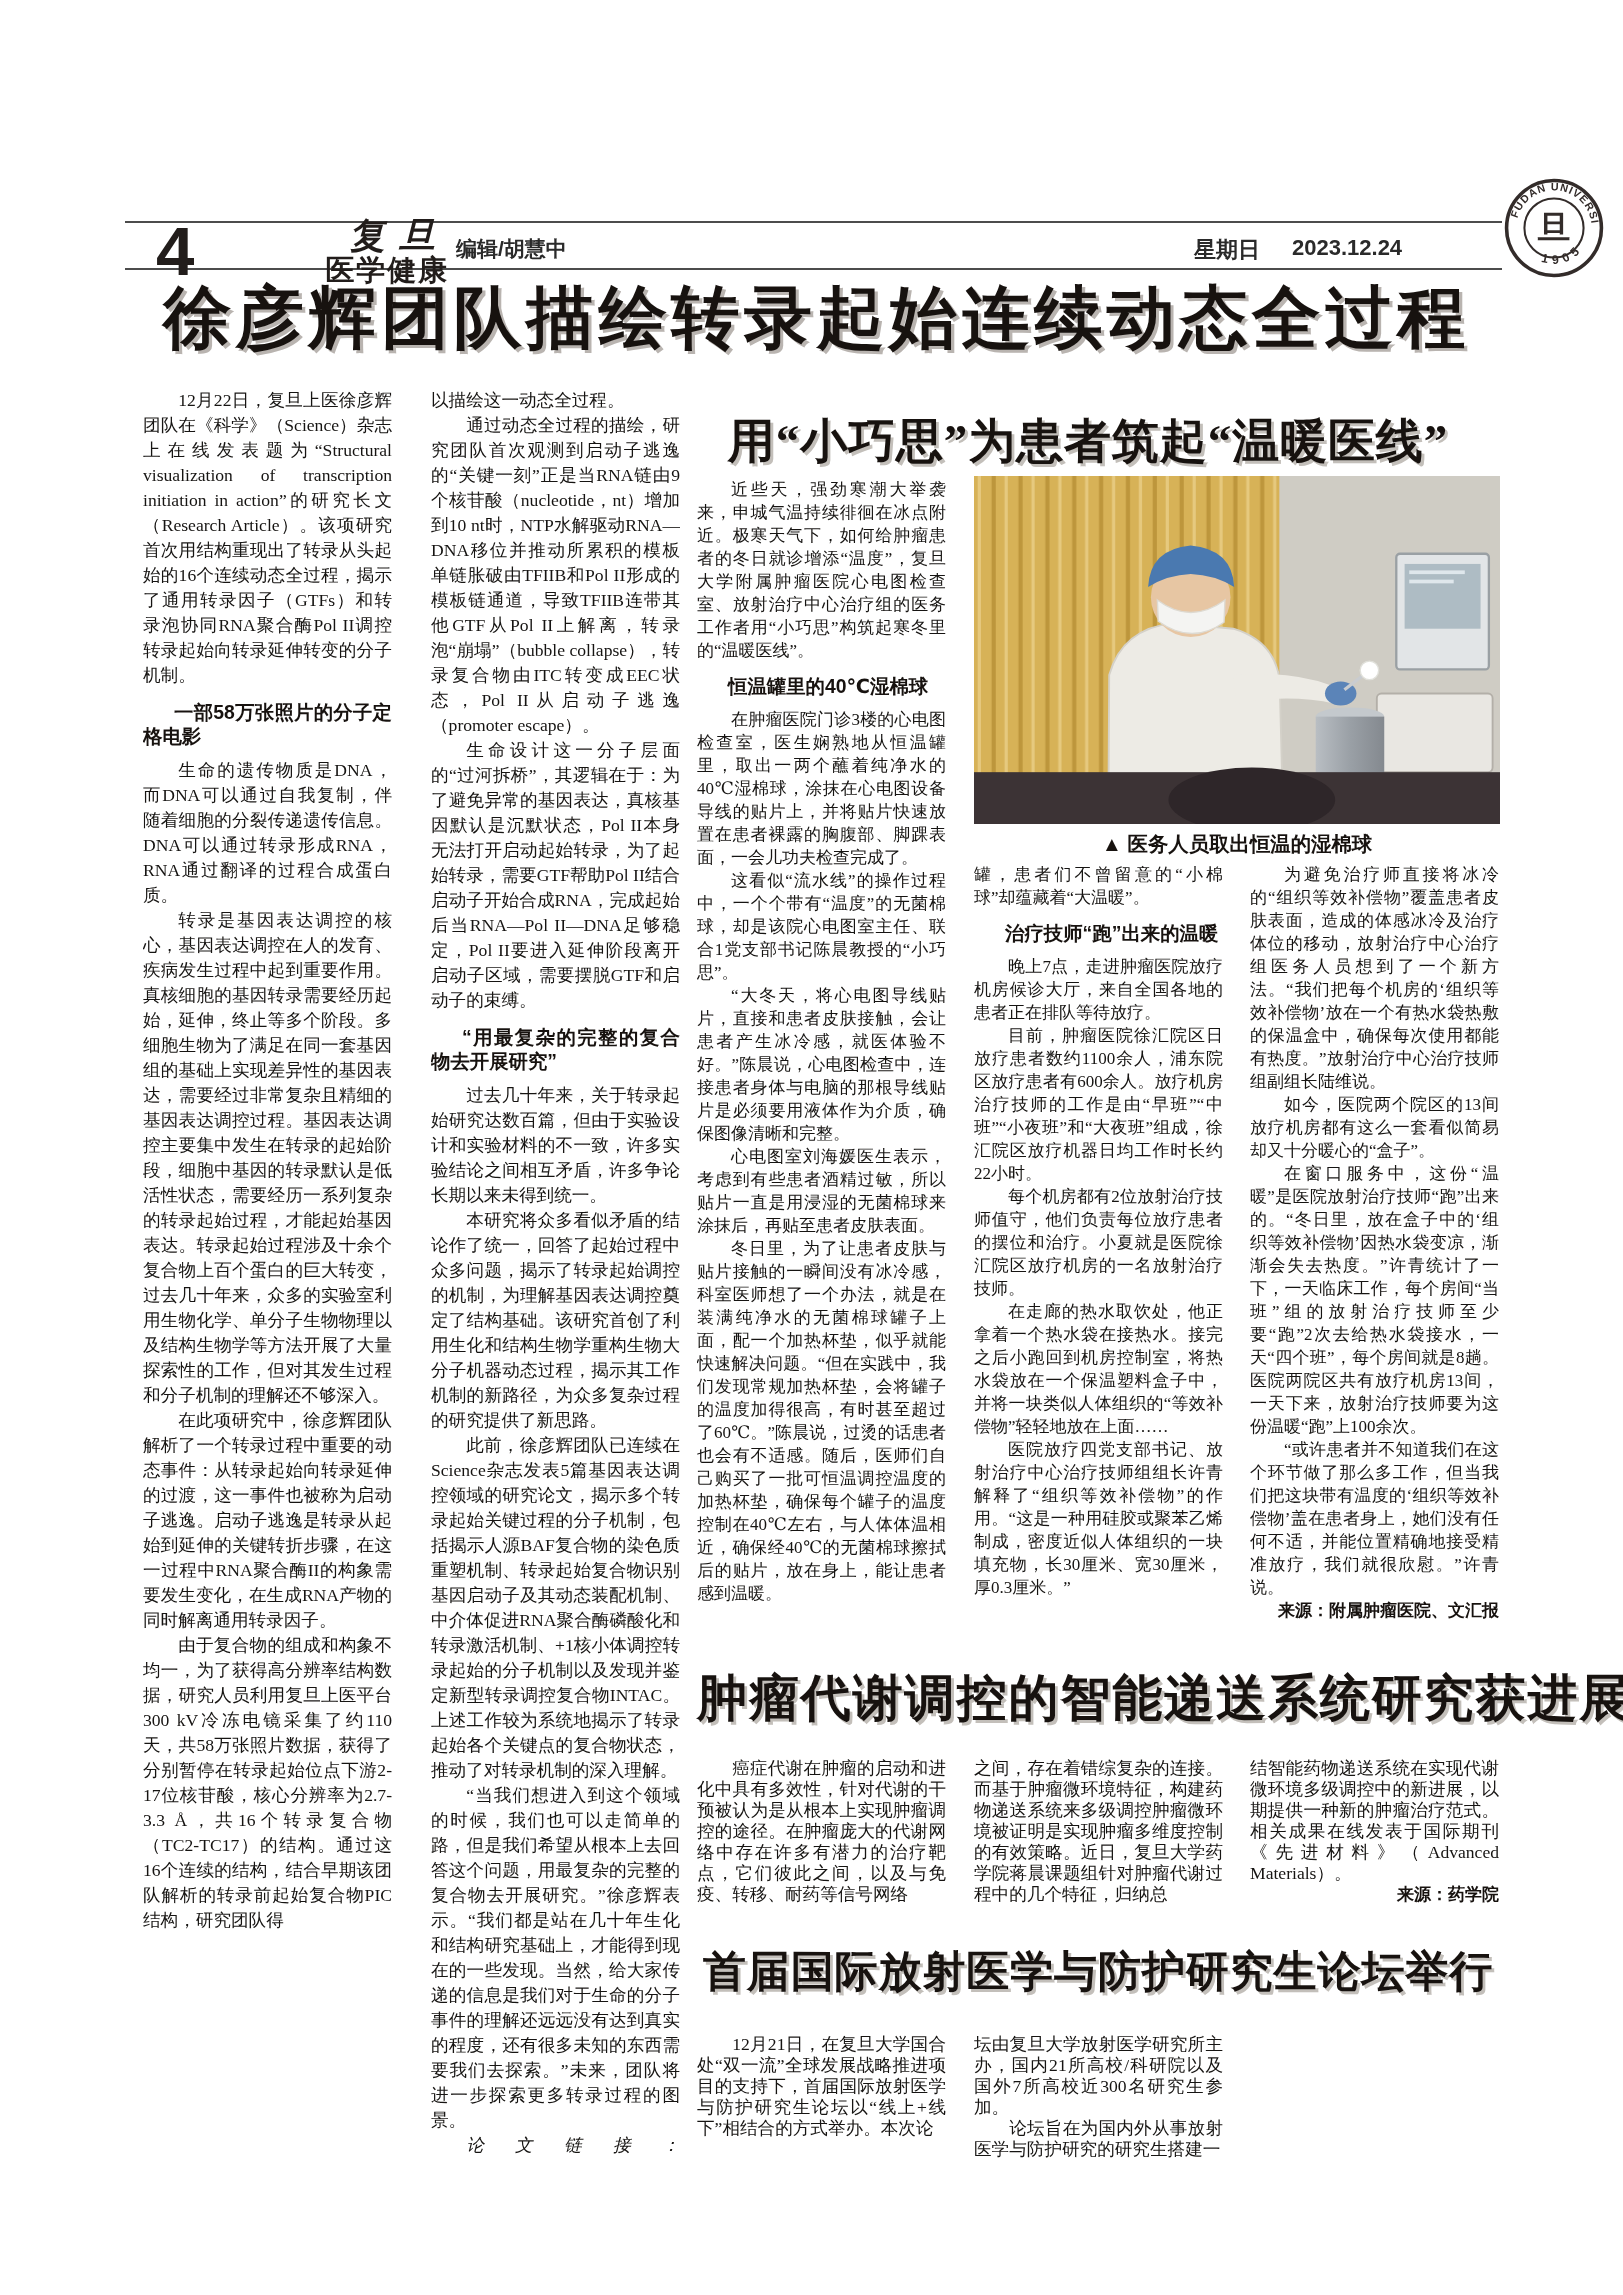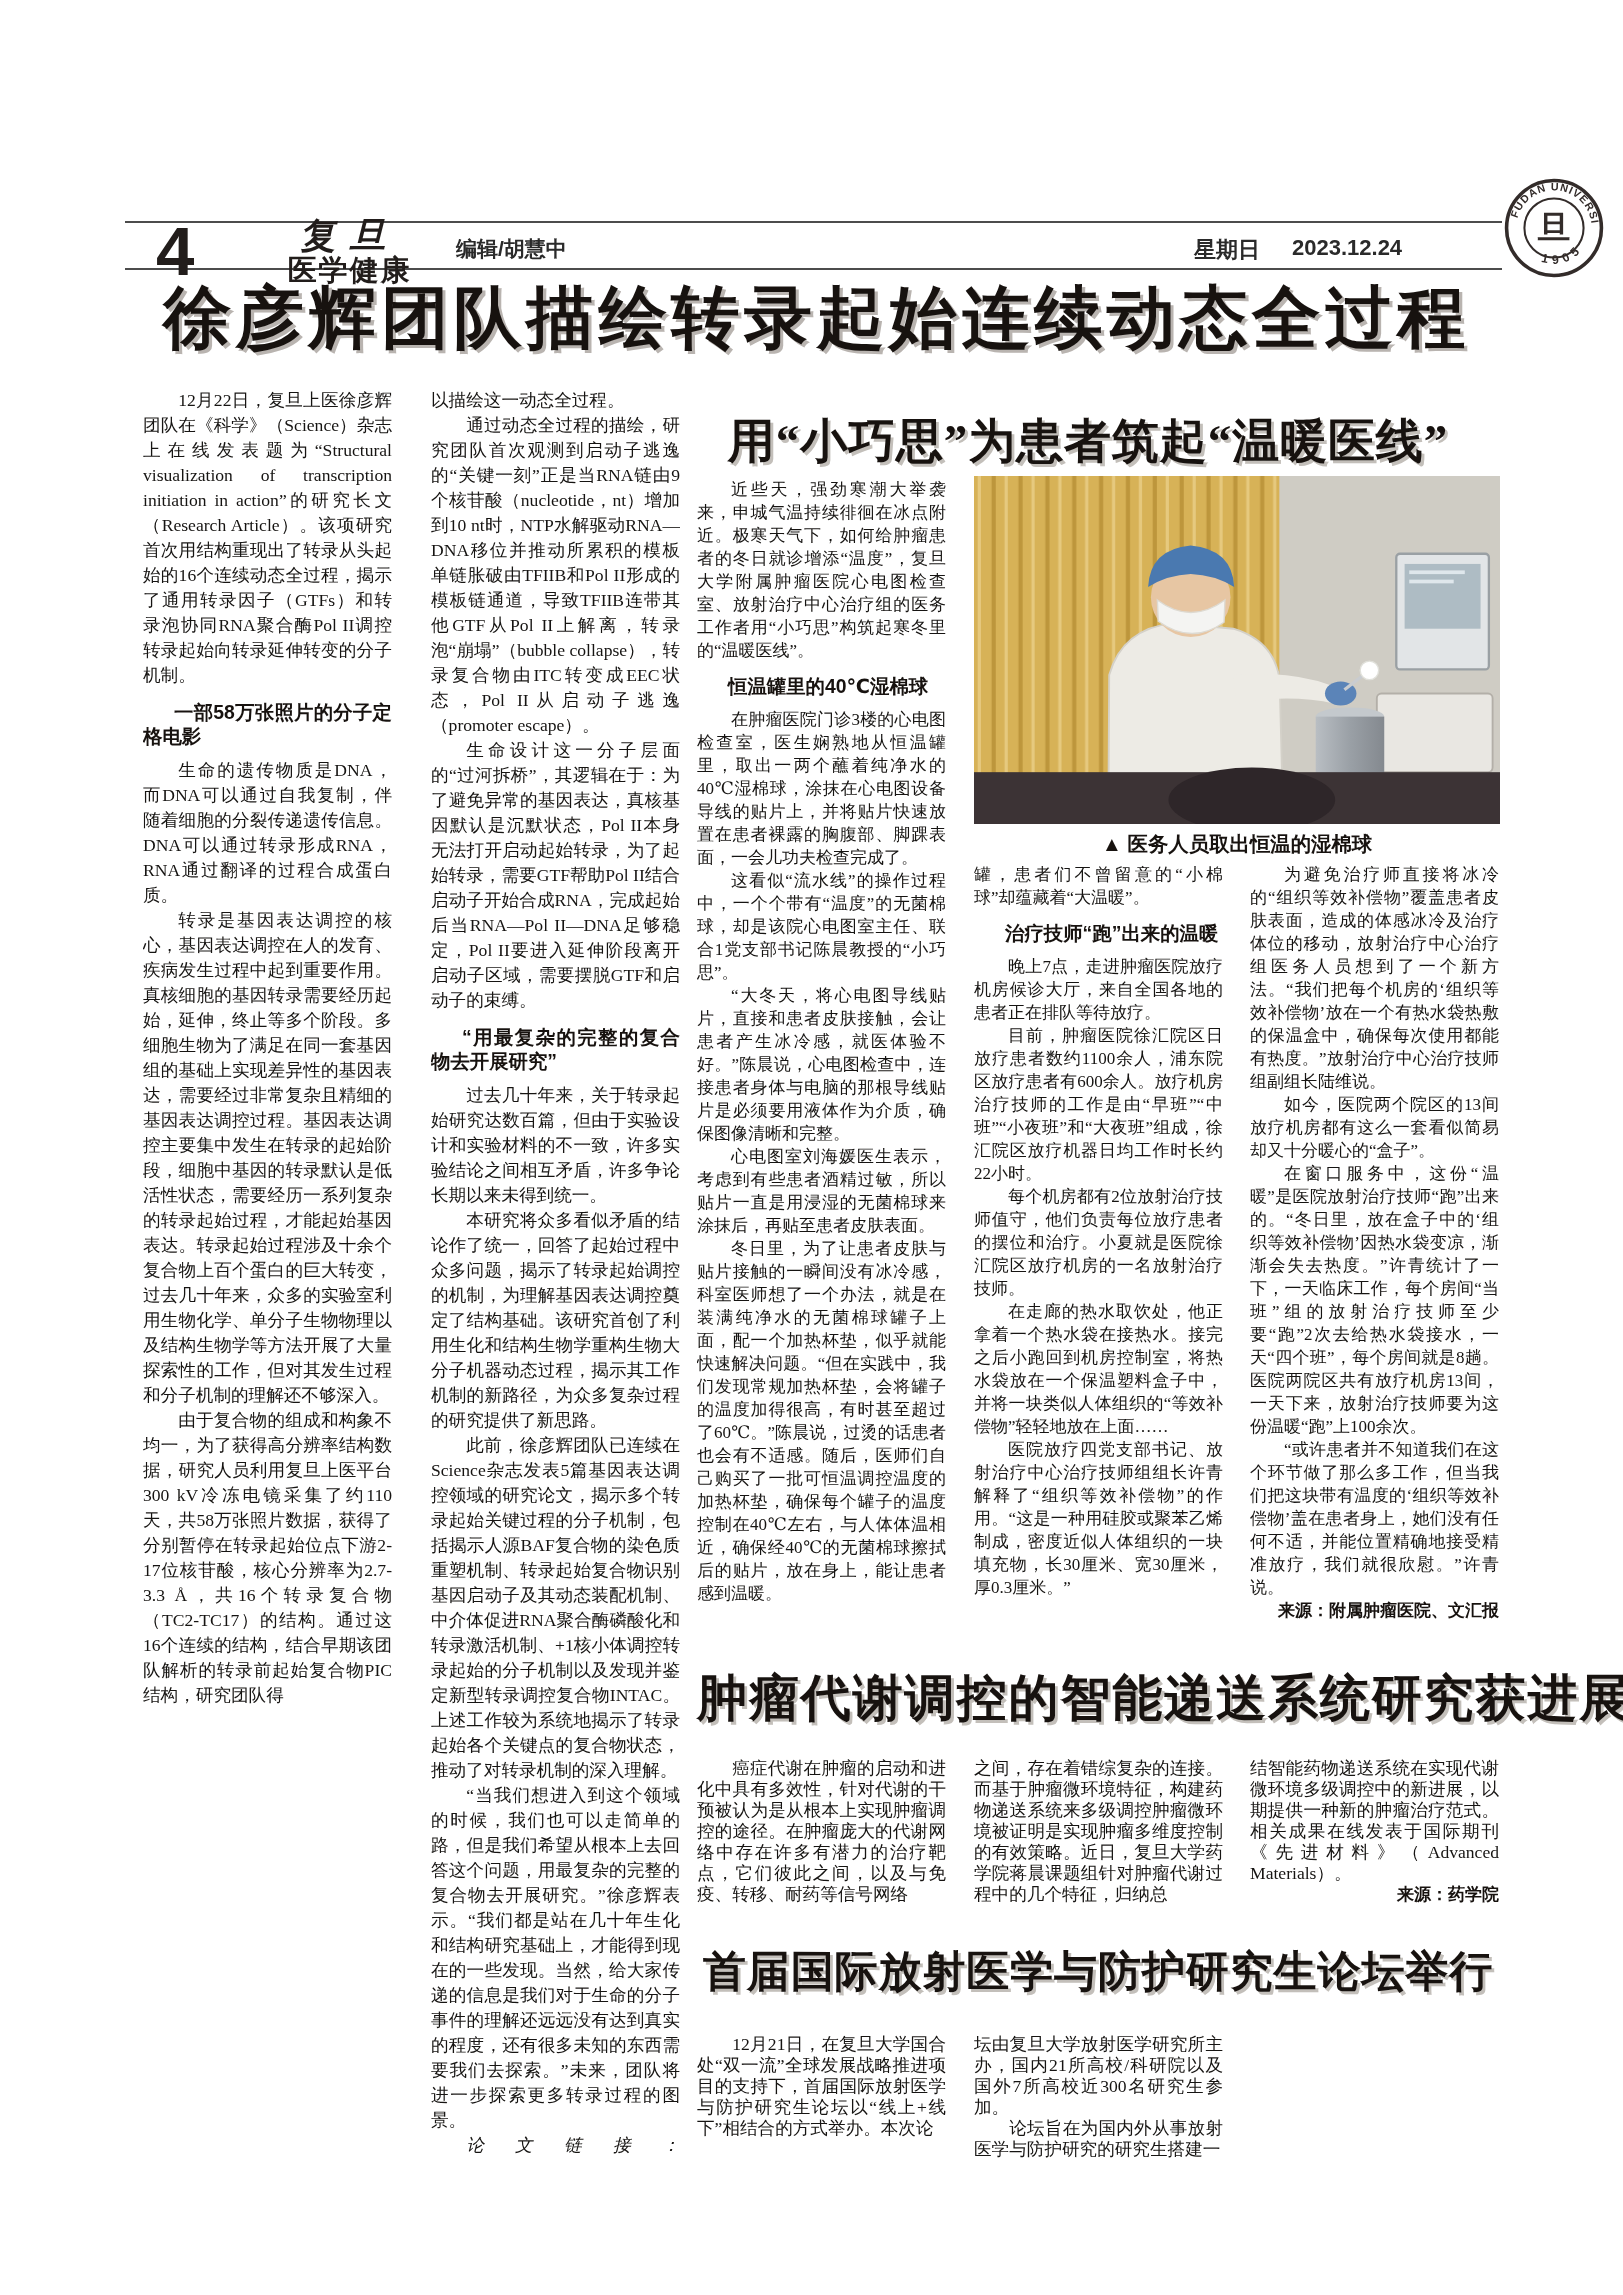--- a/index.html
+++ b/index.html
@@ -2,21 +2,21 @@
 <html style="font-size:7.4px"><head>
 <meta charset="utf-8">
 <style>
   html,body{margin:0;padding:0;background:#ffffff;}
   .page{position:relative;width:1623px;height:2295px;background:#ffffff;overflow:hidden;
         font-family:"Liberation Serif","DejaVu Serif",serif;color:#161412;}
   
   .rule{position:absolute;left:125px;width:1377px;height:2.3px;background:#4c4c4c;}
   .pageno{position:absolute;left:156px;top:217px;font-family:"Liberation Sans","DejaVu Sans",sans-serif;
           font-weight:bold;font-size:69px;line-height:69px;color:#221d1b;}
-  .masthead{position:absolute;left:250px;top:218px;width:199px;text-align:center;color:#221d1b;}
+  .masthead{position:absolute;left:250px;top:218px;width:199px;text-align:right;color:#221d1b;}
   .masthead .m1{font-size:36px;line-height:36px;font-weight:bold;font-style:italic;letter-spacing:14px;}
   .masthead .m2{font-family:"Liberation Sans","DejaVu Sans",sans-serif;font-weight:bold;font-size:29px;line-height:32px;letter-spacing:1.9px;}
   .editor{position:absolute;left:456px;top:235px;font-family:"Liberation Sans","DejaVu Sans",sans-serif;
           font-size:21px;font-weight:bold;color:#2a2a2a;}
   .dateline{position:absolute;left:1194px;top:235px;font-family:"Liberation Sans","DejaVu Sans",sans-serif;
             font-size:22px;color:#2a2a2a;display:flex;gap:32px;font-weight:bold;text-align:right;}
   .seal{position:absolute;left:1503px;top:177px;width:102px;height:102px;}
   
   .headline-main{position:absolute;left:134px;top:273px;width:1365px;text-align:center;
       font-family:"Liberation Sans","DejaVu Sans",sans-serif;font-weight:900;font-size:68px;line-height:88px;
@@ -79,20 +79,21 @@
     </svg>
   </div>
 
   <div class="headline-main">徐彦辉团队描绘转录起始连续动态全过程</div>
 
   <div class="col cols-main" style="left:143px;top:388px;height:1772px;">
       <p class="para">12月22日，复旦上医徐彦辉团队在《科学》（Science）杂志上在线发表题为“Structural visualization of transcription initiation in action”的研究长文（Research Article）。该项研究首次用结构重现出了转录从头起始的16个连续动态全过程，揭示了通用转录因子（GTFs）和转录泡协同RNA聚合酶Pol II调控转录起始向转录延伸转变的分子机制。</p>
       <h3 class="colsub">一部58万张照片的分子定格电影</h3>
       <p class="para">生命的遗传物质是DNA，而DNA可以通过自我复制，伴随着细胞的分裂传递遗传信息。DNA可以通过转录形成RNA，RNA通过翻译的过程合成蛋白质。</p>
       <p class="para">转录是基因表达调控的核心，基因表达调控在人的发育、疾病发生过程中起到重要作用。真核细胞的基因转录需要经历起始，延伸，终止等多个阶段。多细胞生物为了满足在同一套基因组的基础上实现差异性的基因表达，需要经过非常复杂且精细的基因表达调控过程。基因表达调控主要集中发生在转录的起始阶段，细胞中基因的转录默认是低活性状态，需要经历一系列复杂的转录起始过程，才能起始基因表达。转录起始过程涉及十余个复合物上百个蛋白的巨大转变，过去几十年来，众多的实验室利用生物化学、单分子生物物理以及结构生物学等方法开展了大量探索性的工作，但对其发生过程和分子机制的理解还不够深入。</p>
+      <p class="para">在此项研究中，徐彦辉团队解析了一个转录过程中重要的动态事件：从转录起始向转录延伸的过渡，这一事件也被称为启动子逃逸。启动子逃逸是转录从起始到延伸的关键转折步骤，在这一过程中RNA聚合酶II的构象需要发生变化，在生成RNA产物的同时解离通用转录因子。</p>
       <p class="para">由于复合物的组成和构象不均一，为了获得高分辨率结构数据，研究人员利用复旦上医平台300 kV冷冻电镜采集了约110天，共58万张照片数据，获得了分别暂停在转录起始位点下游2-17位核苷酸，核心分辨率为2.7-3.3 Å，共16个转录复合物（TC2-TC17）的结构。通过这16个连续的结构，结合早期该团队解析的转录前起始复合物PIC结构，研究团队得</p>
     </div>
   <div class="col cols-main" style="left:420px;top:388px;height:1772px;margin-left:11px;">
       <p class="para cont">以描绘这一动态全过程。</p>
       <p class="para">通过动态全过程的描绘，研究团队首次观测到启动子逃逸的“关键一刻”正是当RNA链由9个核苷酸（nucleotide，nt）增加到10 nt时，NTP水解驱动RNA—DNA移位并推动所累积的模板单链胀破由TFIIB和Pol II形成的模板链通道，导致TFIIB连带其他GTF从Pol II上解离，转录泡“崩塌”（bubble collapse），转录复合物由ITC转变成EEC状态，Pol II从启动子逃逸（promoter escape）。</p>
       <p class="para">生命设计这一分子层面的“过河拆桥”，其逻辑在于：为了避免异常的基因表达，真核基因默认是沉默状态，Pol II本身无法打开启动起始转录，为了起始转录，需要GTF帮助Pol II结合启动子开始合成RNA，完成起始后当RNA—Pol II—DNA足够稳定，Pol II要进入延伸阶段离开启动子区域，需要摆脱GTF和启动子的束缚。</p>
       <h3 class="colsub">“用最复杂的完整的复合物去开展研究”</h3>
       <p class="para">过去几十年来，关于转录起始研究达数百篇，但由于实验设计和实验材料的不一致，许多实验结论之间相互矛盾，许多争论长期以来未得到统一。</p>
       <p class="para">本研究将众多看似矛盾的结论作了统一，回答了起始过程中众多问题，揭示了转录起始调控的机制，为理解基因表达调控奠定了结构基础。该研究首创了利用生化和结构生物学重构生物大分子机器动态过程，揭示其工作机制的新路径，为众多复杂过程的研究提供了新思路。</p>
       <p class="para">此前，徐彦辉团队已连续在Science杂志发表5篇基因表达调控领域的研究论文，揭示多个转录起始关键过程的分子机制，包括揭示人源BAF复合物的染色质重塑机制、转录起始复合物识别基因启动子及其动态装配机制、中介体促进RNA聚合酶磷酸化和转录激活机制、+1核小体调控转录起始的分子机制以及发现并鉴定新型转录调控复合物INTAC。上述工作较为系统地揭示了转录起始各个关键点的复合物状态，推动了对转录机制的深入理解。</p>

